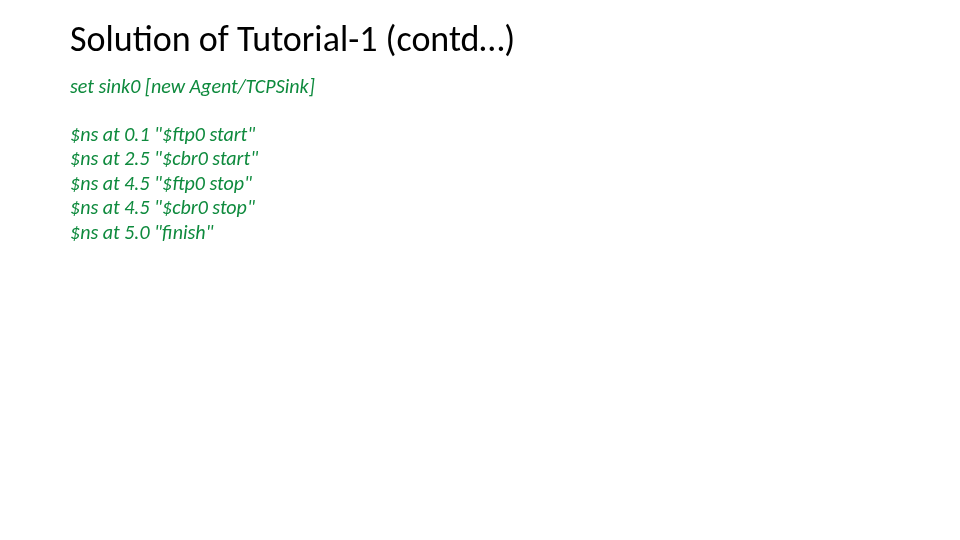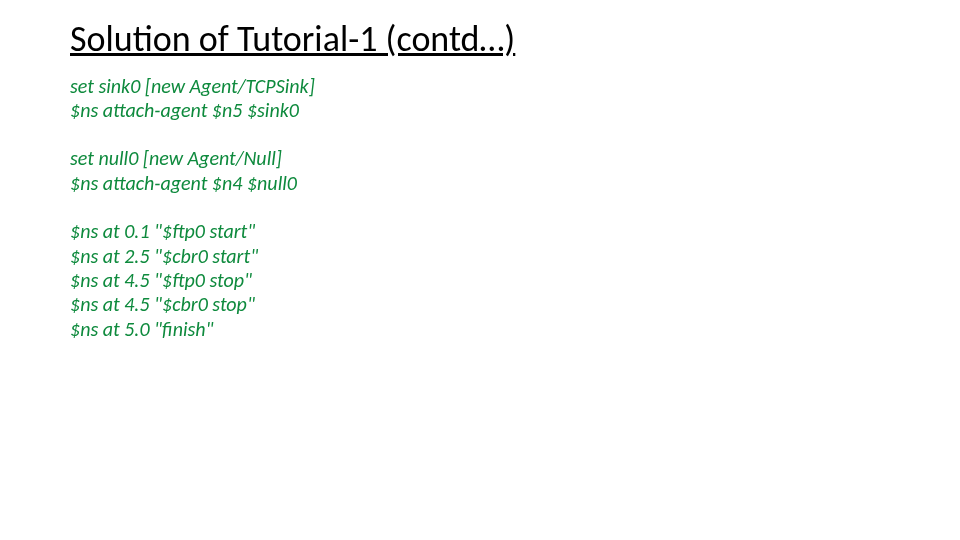--- a/index.html
+++ b/index.html
@@ -18,21 +18,20 @@
     height: 540px;
     box-sizing: border-box;
     padding: 20px 0 0 70px;
   }
   .title {
     font-size: 36px;
     font-weight: 400;
     color: #000000;
     margin: 0 0 14px 0;
     line-height: 1.1;
-    text-decoration: underline;
   }
   .code-group {
     margin: 0 0 24px 0;
   }
   .code-line {
     font-size: 20px;
     font-style: italic;
     font-weight: 400;
     color: #0e8a3d;
     line-height: 1.22;
@@ -40,27 +39,22 @@
   }
 </style>
 </head>
 <body>
 
 <div class="slide">
   <h1 class="title">Solution of Tutorial-1 (contd…)</h1>
 
   <div class="code-group">
     <div class="code-line">set sink0 [new Agent/TCPSink]</div>
-    <div class="code-line">$ns attach-agent $n5 $sink0</div>
   </div>
 
-  <div class="code-group">
-    <div class="code-line">set null0 [new Agent/Null]</div>
-    <div class="code-line">$ns attach-agent $n4 $null0</div>
-  </div>
 
 
   <div class="code-group">
     <div class="code-line">$ns at 0.1 "$ftp0 start"</div>
     <div class="code-line">$ns at 2.5 "$cbr0 start"</div>
     <div class="code-line">$ns at 4.5 "$ftp0 stop"</div>
     <div class="code-line">$ns at 4.5 "$cbr0 stop"</div>
     <div class="code-line">$ns at 5.0 "finish"</div>
   </div>
 </div>

